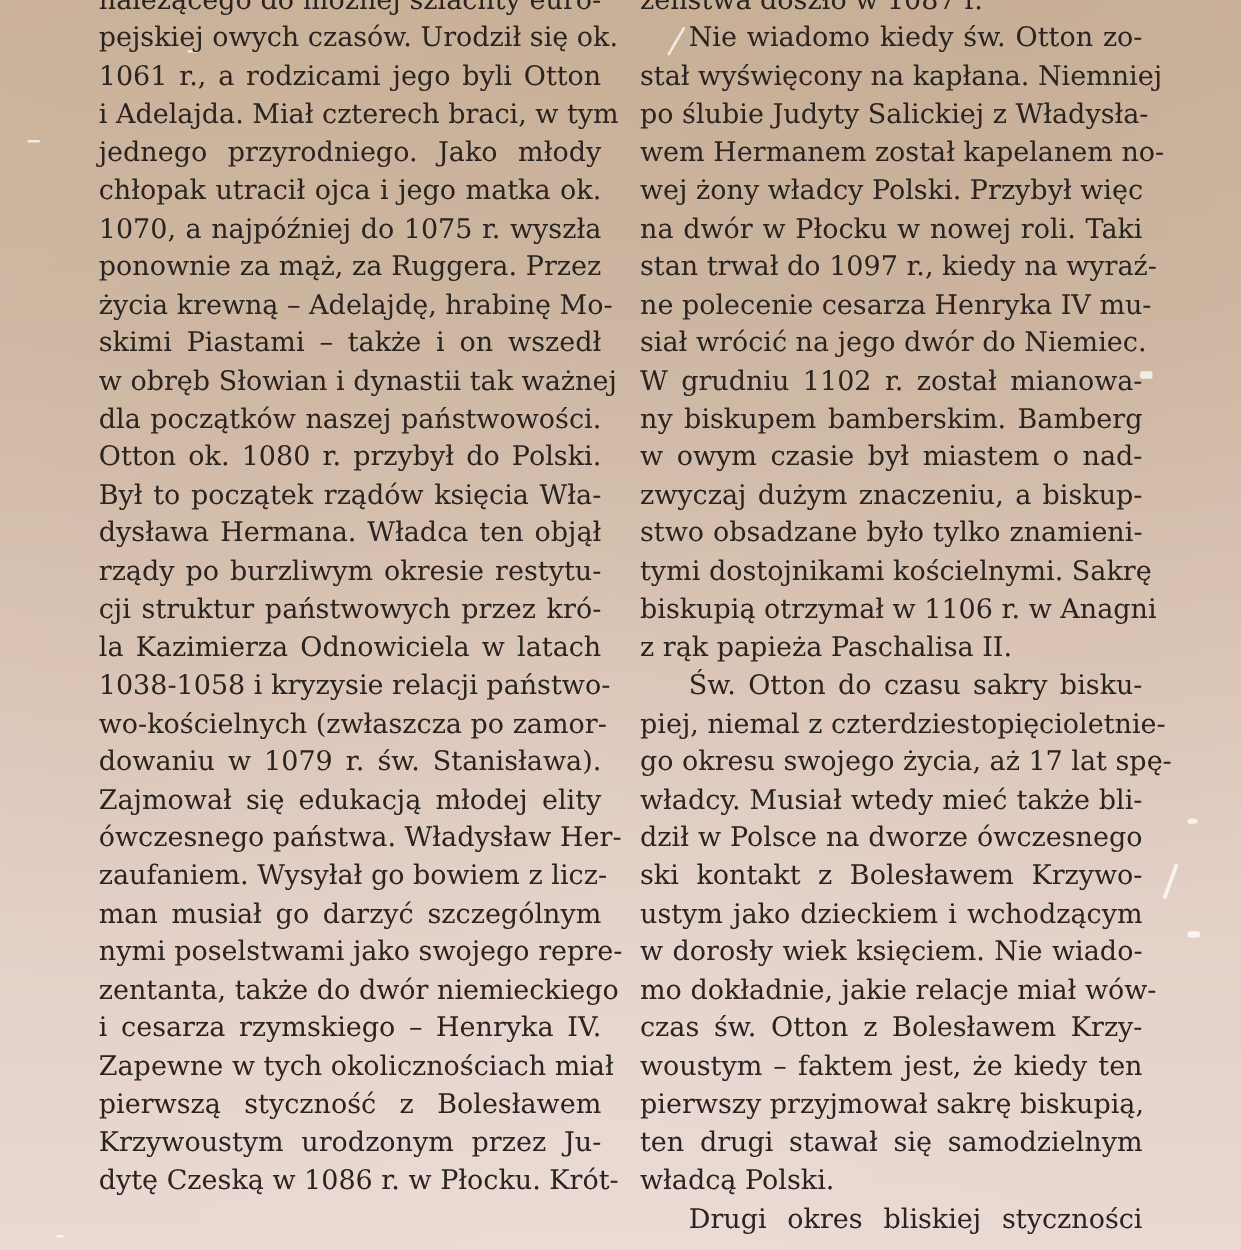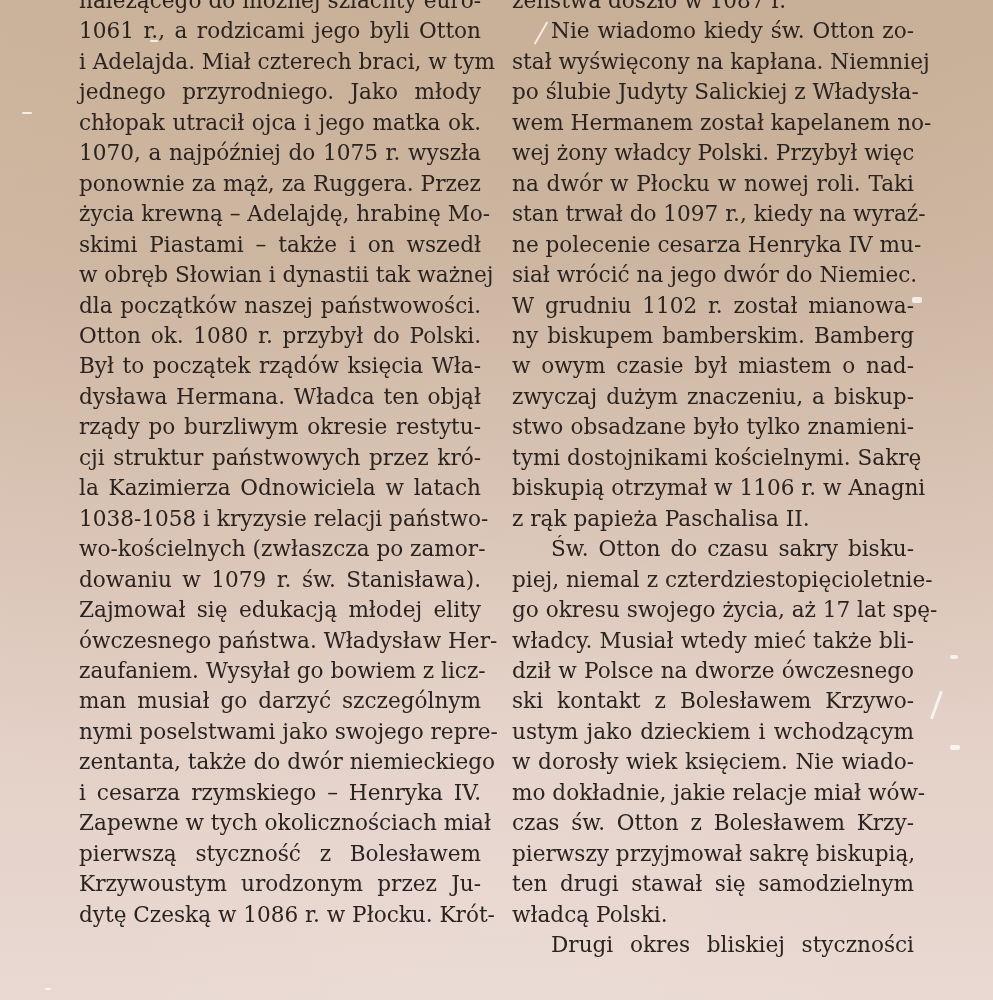--- a/index.html
+++ b/index.html
@@ -58,20 +58,21 @@
 <div class="speck" style="left:540px;top:20px;width:2px;height:26px;transform:rotate(30deg);"></div>
 <div class="speck" style="left:912px;top:297px;width:10px;height:6px;"></div>
 <div class="speck" style="left:950px;top:655px;width:8px;height:4px;"></div>
 <div class="speck" style="left:935px;top:690px;width:3px;height:30px;transform:rotate(20deg);"></div>
 <div class="speck" style="left:950px;top:745px;width:10px;height:5px;"></div>
 <div class="speck" style="left:22px;top:112px;width:10px;height:2px;"></div>
 <div class="speck" style="left:45px;top:988px;width:6px;height:2px;"></div>
 
 <div class="column left">
   <span class="line">należącego do możnej szlachty euro-</span>
+  <span class="line">pejskiej owych czasów. Urodził się ok.</span>
   <span class="line">1061 r., a rodzicami jego byli Otton</span>
   <span class="line">i Adelajda. Miał czterech braci, w tym</span>
   <span class="line">jednego przyrodniego. Jako młody</span>
   <span class="line">chłopak utracił ojca i jego matka ok.</span>
   <span class="line">1070, a najpóźniej do 1075 r. wyszła</span>
   <span class="line">ponownie za mąż, za Ruggera. Przez</span>
   <span class="line">życia krewną – Adelajdę, hrabinę Mo-</span>
   <span class="line">skimi Piastami – także i on wszedł</span>
   <span class="line">w obręb Słowian i dynastii tak ważnej</span>
   <span class="line">dla początków naszej państwowości.</span>
@@ -119,17 +120,18 @@
   <span class="line indent">Św. Otton do czasu sakry bisku-</span>
   <span class="line">piej, niemal z czterdziestopięcioletnie-</span>
   <span class="line">go okresu swojego życia, aż 17 lat spę-</span>
   <span class="line">władcy. Musiał wtedy mieć także bli-</span>
   <span class="line">dził w Polsce  na dworze ówczesnego</span>
   <span class="line">ski kontakt z Bolesławem Krzywo-</span>
   <span class="line">ustym jako dzieckiem i wchodzącym</span>
   <span class="line">w dorosły wiek księciem. Nie wiado-</span>
   <span class="line">mo dokładnie, jakie relacje miał wów-</span>
   <span class="line">czas św. Otton z Bolesławem Krzy-</span>
+  <span class="line">woustym – faktem jest, że kiedy ten</span>
   <span class="line">pierwszy przyjmował sakrę biskupią,</span>
   <span class="line">ten drugi stawał się samodzielnym</span>
   <span class="line last">władcą Polski.</span>
   <span class="line indent">Drugi okres bliskiej styczności</span>
 </div>
 
 </body></html>

